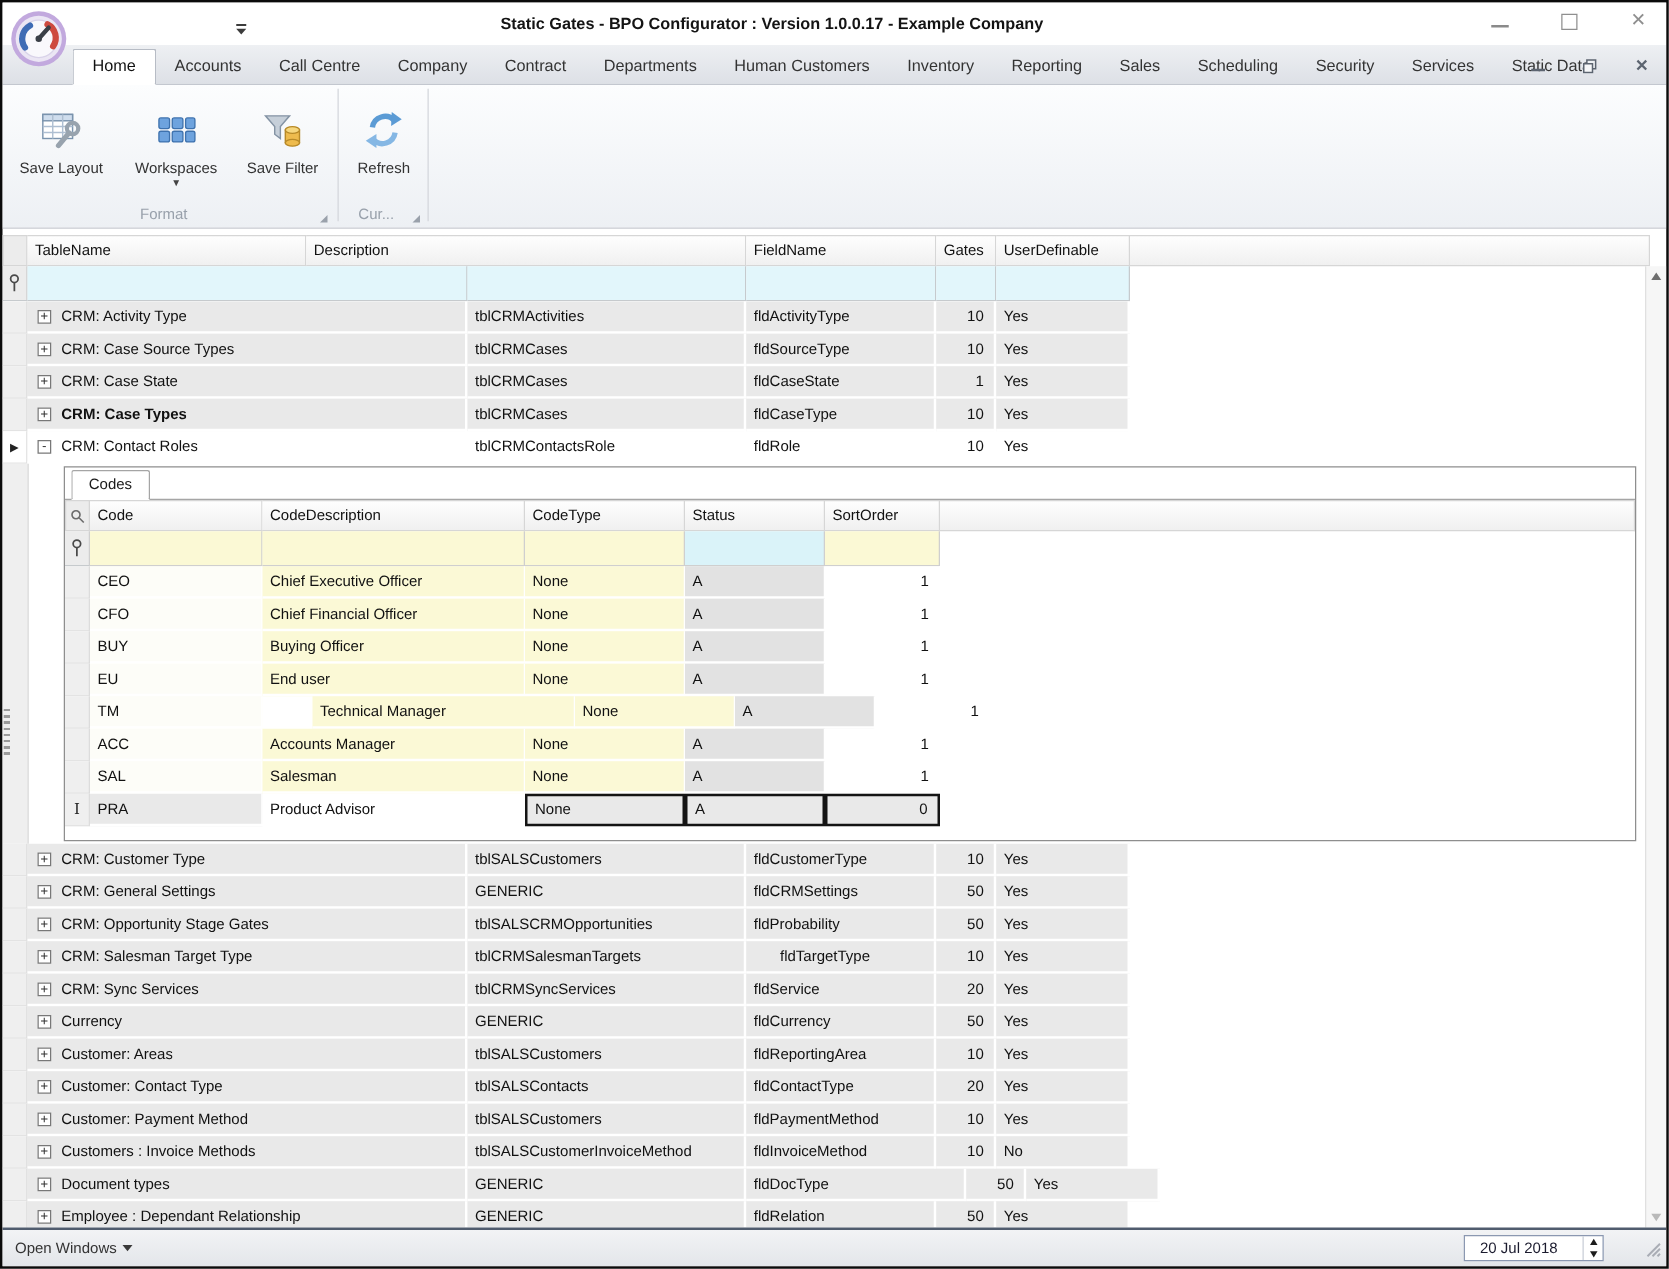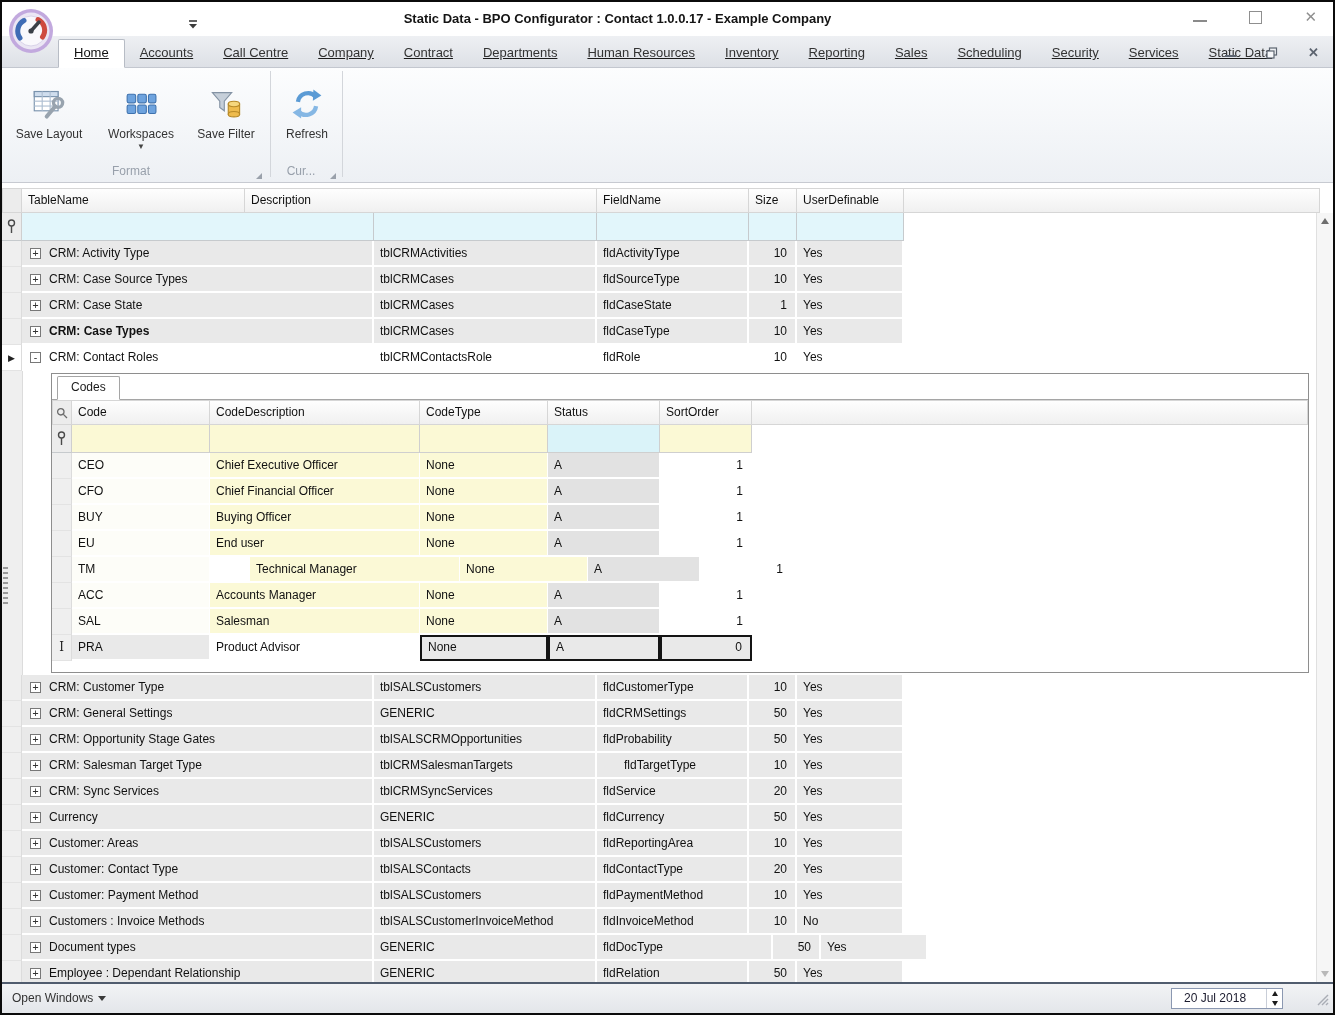--- a/index.html
+++ b/index.html
@@ -9,21 +9,21 @@
   .titlebar{position:absolute;left:0;top:0;right:0;height:34px;background:#fff;}
   .logo{position:absolute;left:6px;top:6px;width:46px;height:46px;z-index:6;}
   .qat{position:absolute;left:186px;top:13px;}
   .apptitle{position:absolute;left:120px;right:220px;top:9px;text-align:center;font-size:13px;font-weight:bold;color:#141414;white-space:nowrap;}
   .winbtns{position:absolute;right:16px;top:8px;display:flex;gap:42px;align-items:center;}
   .wb-min{width:14px;border-top:2px solid #8a8a8a;height:0;margin-top:8px;}
   .wb-max{width:11px;height:11px;border:1.5px solid #8f8f8f;}
   .wb-close{font-size:15px;color:#8f8f8f;line-height:14px;}
   
   .tabstrip{position:absolute;left:0;top:34px;right:0;height:31px;background:linear-gradient(#eef0f3,#dde0e6);border-bottom:1px solid #c3c7cf;}
-  .rtabs{position:absolute;left:56px;top:3px;height:28px;display:flex;text-decoration:underline;}
+  .rtabs{position:absolute;left:56px;top:3px;height:28px;display:flex;}
   .rtab{padding:0 15px;line-height:27px;font-size:13px;color:#333;white-space:nowrap;}
   .rtab.active{background:#fff;border:1px solid #b7bcc5;border-bottom:1px solid #fff;border-radius:2px 2px 0 0;color:#111;margin-bottom:-1px;line-height:25px;}
   .mdi{position:absolute;right:14px;top:9px;display:flex;gap:30px;align-items:center;}
   .mdi-min{width:11px;border-top:2px solid #5c6470;height:0;margin-top:7px;}
   .mdi-close{font-size:13px;color:#5c6470;font-weight:bold;}
   
   .ribbon{position:absolute;left:0;top:66px;right:0;height:114px;background:linear-gradient(#fcfdfe,#edf0f4);border-bottom:1px solid #c7cad1;}
   .rbtn{position:absolute;top:8px;text-align:center;font-size:12px;color:#333;}
   .rbtn .ricon{height:44px;display:flex;align-items:flex-end;justify-content:center;}
   .rbtn .rlabel{margin-top:7px;white-space:nowrap;}
@@ -111,37 +111,37 @@
         <line x1="23" y1="23" x2="31" y2="14" stroke="#3a3f47" stroke-width="3.4" stroke-linecap="round"></line>
         <circle cx="23" cy="23" r="2.6" fill="#3a3f47"></circle>
       </svg>
     </div>
     <div class="qat">
       <svg width="10" height="9" viewBox="0 0 10 9">
         <line x1="1" y1="1" x2="9" y2="1" stroke="#3c3c3c" stroke-width="1.6"></line>
         <polygon points="1,4 9,4 5,8.5" fill="#3c3c3c"></polygon>
       </svg>
     </div>
-    <div class="apptitle">Static Data - BPO Configurator : Contact 1.0.0.17 - Example Company</div>
+    <div class="apptitle">Static Gates - BPO Configurator : Version 1.0.0.17 - Example Company</div>
     <div class="winbtns">
       <div class="wb-min"></div>
       <div class="wb-max"></div>
       <div class="wb-close">✕</div>
     </div>
   </div>
 
   <div class="tabstrip">
     <div class="rtabs" id="rtabs">
         <div class="rtab active">Home</div>
         <div class="rtab">Accounts</div>
         <div class="rtab">Call Centre</div>
         <div class="rtab">Company</div>
         <div class="rtab">Contract</div>
         <div class="rtab">Departments</div>
-        <div class="rtab">Human Resources</div>
+        <div class="rtab">Human Customers</div>
         <div class="rtab">Inventory</div>
         <div class="rtab">Reporting</div>
         <div class="rtab">Sales</div>
         <div class="rtab">Scheduling</div>
         <div class="rtab">Security</div>
         <div class="rtab">Services</div>
         <div class="rtab">Static Data</div>
       </div>
     <div class="mdi">
       <div class="mdi-min"></div>
@@ -221,21 +221,21 @@
           <polygon points="8,2 8,8 2,8" fill="#9aa1ab"></polygon>
         </svg>
     </div>
   </div>
 
   <div class="ghead" id="main-header">
       <div class="hcell hind first"></div>
       <div class="hcell" style="width: 223px;">TableName</div>
       <div class="hcell" style="width: 352px;">Description</div>
       <div class="hcell" style="width: 152px;">FieldName</div>
-      <div class="hcell" style="width: 48px;">Size</div>
+      <div class="hcell" style="width: 48px;">Gates</div>
       <div class="hcell" style="width: 107px;">UserDefinable</div>
       <div class="hcell" style="width: 416px;"></div>
     </div>
 
   <div class="gfilter" id="main-filter">
       <div class="fcell find">
         <svg width="9" height="15" viewBox="0 0 9 15">
     <circle cx="4.5" cy="4" r="3" fill="none" stroke="#4a4a4a" stroke-width="1.4"></circle>
     <line x1="4.5" y1="7" x2="4.5" y2="14" stroke="#4a4a4a" stroke-width="1.4"></line>
   </svg>

